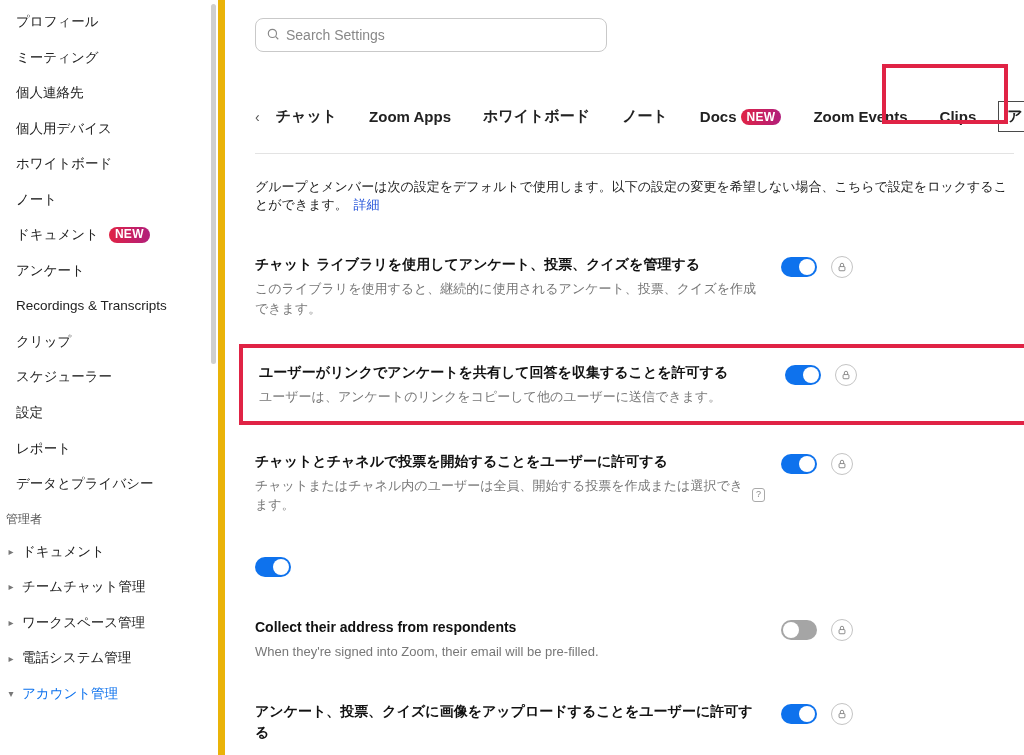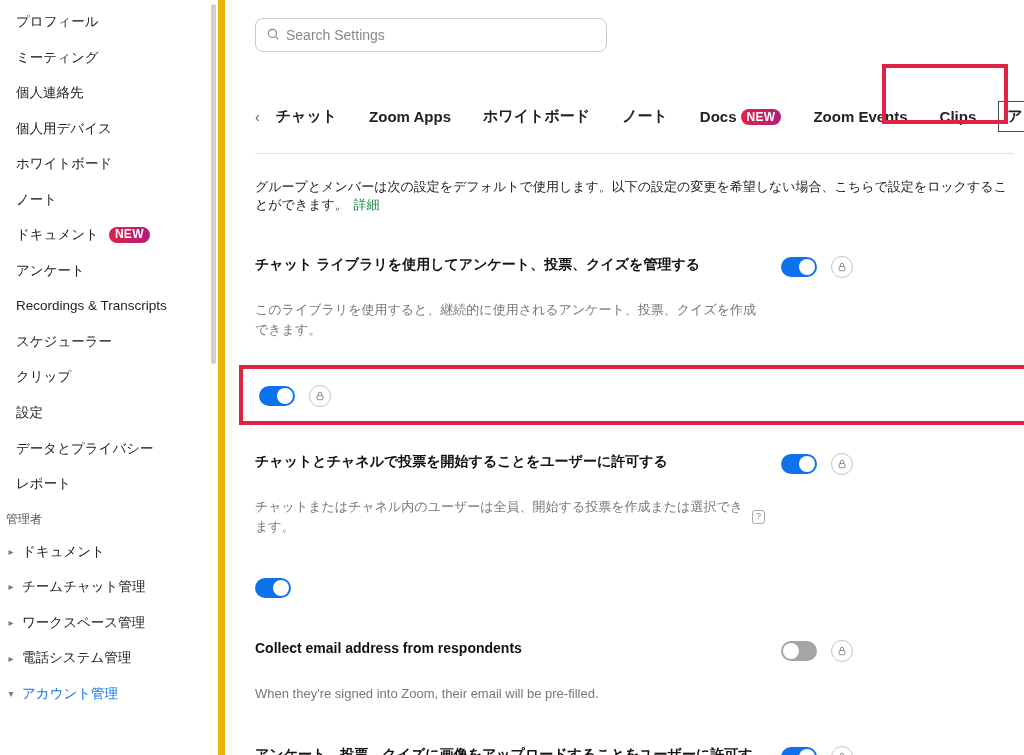--- a/index.html
+++ b/index.html
@@ -145,33 +145,33 @@
     border: 1px solid #4a4a4a;
     padding: 5px 8px;
   }
 
   
   .intro {
     margin-top: 24px;
     font-size: 13px;
     color: #222;
   }
-  .intro a { color: #15803d; text-decoration: none; margin-left: 2px; }
+  .intro a { color: #1d4ed8; text-decoration: none; margin-left: 2px; }
 
   
   .settings { margin-top: 40px; display: flex; flex-direction: column; gap: 40px; }
   .setting-row {
     display: flex;
     align-items: flex-start;
     gap: 16px;
     position: relative;
   }
   .setting-text { flex: 1; max-width: 510px; }
   .setting-title { font-size: 14px; font-weight: 700; color: #111; line-height: 1.5; }
-  .setting-desc  { margin-top: 25px; font-size: 13px; color: #777; line-height: 1.5; display:flex; align-items:center; gap:6px; }
+  .setting-desc  { margin-top: 4px; font-size: 13px; color: #777; line-height: 1.5; display:flex; align-items:center; gap:6px; }
   .setting-ctrls { display: flex; align-items: center; gap: 14px; margin-top: 2px; min-width: 80px; }
 
   .toggle {
     width: 36px; height: 20px; border-radius: 10px;
     position: relative; cursor: pointer;
   }
   .toggle.on  { background: #0e72ed; }
   .toggle.off { background: #a5a5a5; }
   .toggle .knob {
     position: absolute; top: 2px; width: 16px; height: 16px;
@@ -229,33 +229,33 @@
           <span>ドキュメント</span>
           <span class="new-badge" style="margin-left: 4px;">NEW</span>
         </div>
         <div class="nav-item">
           <span>アンケート</span>
         </div>
         <div class="nav-item">
           <span>Recordings &amp; Transcripts</span>
         </div>
         <div class="nav-item">
+          <span>クリップ</span>
+        </div>
+        <div class="nav-item">
           <span>スケジューラー</span>
         </div>
         <div class="nav-item">
-          <span>クリップ</span>
-        </div>
-        <div class="nav-item">
           <span>設定</span>
         </div>
         <div class="nav-item">
+          <span>レポート</span>
+        </div>
+        <div class="nav-item">
           <span>データとプライバシー</span>
-        </div>
-        <div class="nav-item">
-          <span>レポート</span>
         </div>
       </div>
 
     <div class="nav-section-label">
       <span>管理者</span>
     </div>
 
     <div id="admin-nav">
         <div class="nav-item expandable">
           <span class="chev">▸</span>
@@ -347,20 +347,26 @@
             </div>
             <span class="lock-icon">
               <svg width="10" height="10" viewBox="0 0 24 24" fill="none" stroke="#777" stroke-width="2">
                 <rect x="5" y="11" width="14" height="10" rx="2"></rect>
                 <path d="M8 11V7a4 4 0 018 0v4"></path>
               </svg>
             </span>
           </div>
         </div>
         <div class="setting-row row-highlight">
+          <div class="setting-text">
+            <div class="setting-title">ユーザーがリンクでアンケートを共有して回答を収集することを許可する</div>
+            <div class="setting-desc">
+              <span>ユーザーは、アンケートのリンクをコピーして他のユーザーに送信できます。</span>
+            </div>
+          </div>
           <div class="setting-ctrls">
             <div class="toggle on">
               <div class="knob"></div>
             </div>
             <span class="lock-icon">
               <svg width="10" height="10" viewBox="0 0 24 24" fill="none" stroke="#777" stroke-width="2">
                 <rect x="5" y="11" width="14" height="10" rx="2"></rect>
                 <path d="M8 11V7a4 4 0 018 0v4"></path>
               </svg>
             </span>
@@ -388,21 +394,21 @@
         </div>
         <div class="setting-row">
           <div class="setting-ctrls">
             <div class="toggle on">
               <div class="knob"></div>
             </div>
           </div>
         </div>
         <div class="setting-row">
           <div class="setting-text">
-            <div class="setting-title">Collect email address from respondents</div>
+            <div class="setting-title">Collect their address from respondents</div>
             <div class="setting-desc">
               <span>When they're signed into Zoom, their email will be pre-filled.</span>
             </div>
           </div>
           <div class="setting-ctrls">
             <div class="toggle off">
               <div class="knob"></div>
             </div>
             <span class="lock-icon">
               <svg width="10" height="10" viewBox="0 0 24 24" fill="none" stroke="#777" stroke-width="2">

